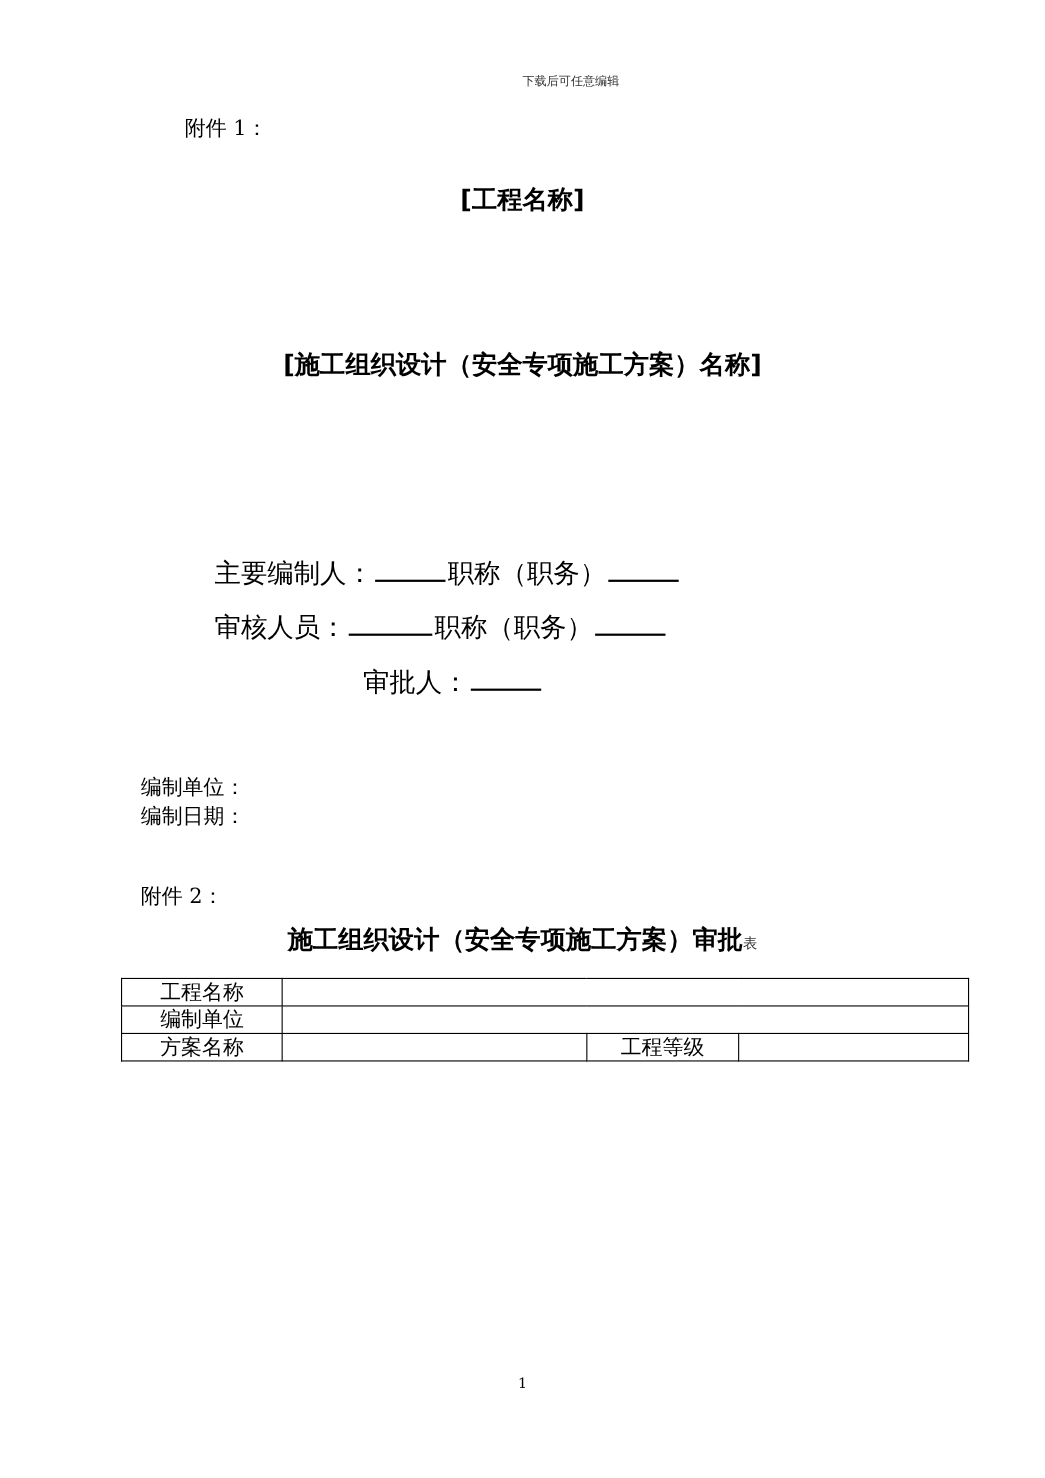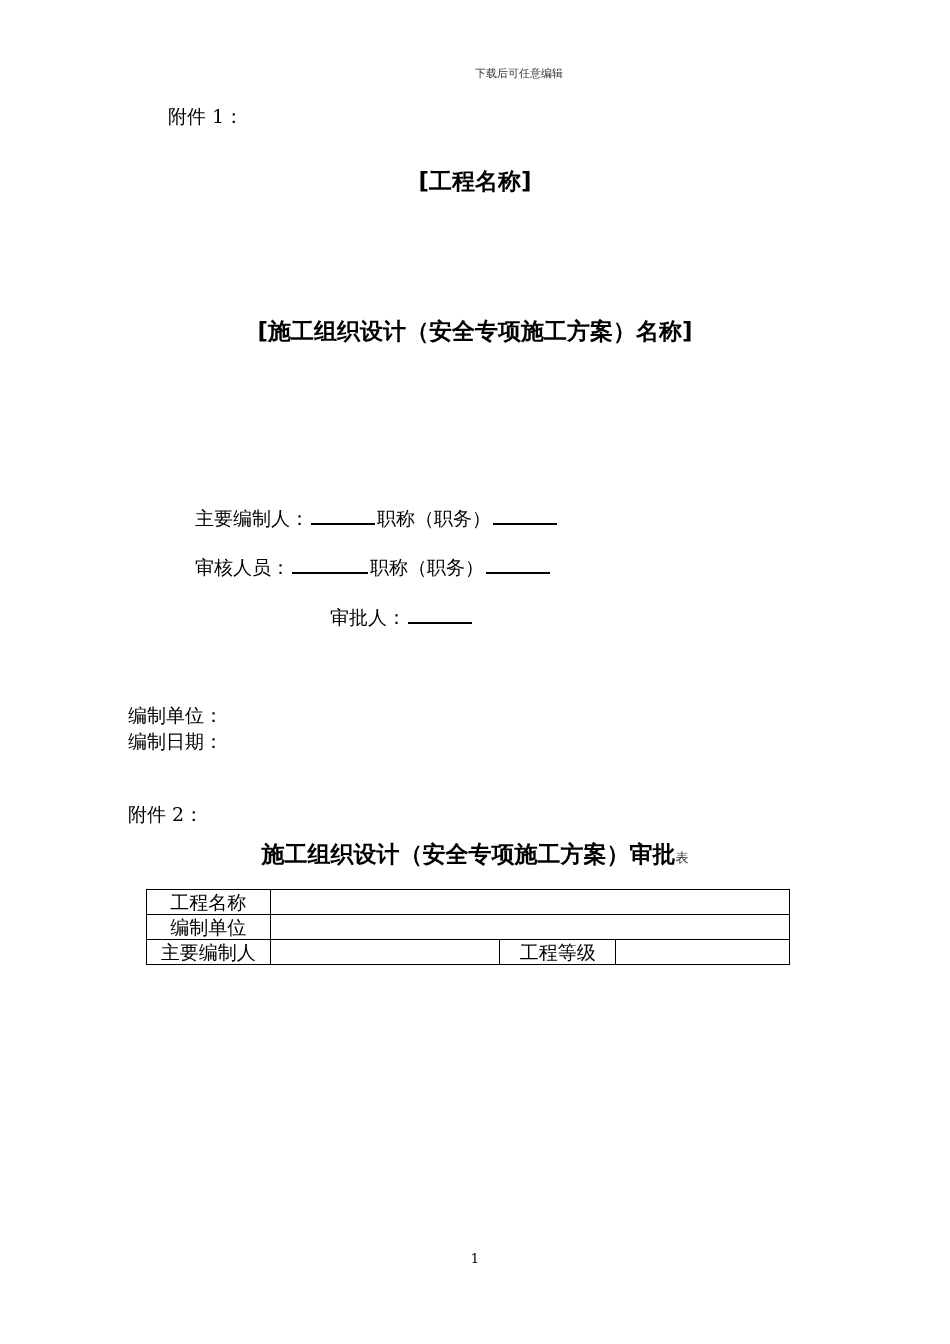--- a/index.html
+++ b/index.html
@@ -3,25 +3,25 @@
 <meta charset="utf-8">
 <style>
   html, body { margin: 0; padding: 0; background: #ffffff; }
   body { width: 950px; height: 1344px; position: relative; overflow: hidden;
          font-family: "DejaVu Serif", "Liberation Serif", serif; color: #000; }
   .abs { position: absolute; white-space: nowrap; }
   .header { left: 0; width: 950px; top: 66px; text-align: center; font-size: 11px; color: #333; padding-left: 44px; }
   .att { left: 128px; font-size: 19px; }
   .title { left: 0; width: 950px; text-align: center; font-weight: bold; font-size: 23px;
            font-family: "DejaVu Sans", "Liberation Sans", sans-serif; }
-  .line { font-size: 19px; }
+  .line { font-size: 24px; }
   .blank { display: inline-block; border-bottom: 2px solid #000; height: 18px; vertical-align: baseline; margin: 0 2px; }
   .small { font-size: 13px; font-weight: normal; font-family: "DejaVu Serif", serif; color:#333; }
-  table.appr { position: absolute; left: 110px; top: 889px; width: 644px; border-collapse: collapse;
-               font-size: 19px; margin-left: 36px; }
+  table.appr { position: absolute; left: 110px; top: 889px; width: 771px; border-collapse: collapse;
+               font-size: 19px; }
   table.appr td { border: 1px solid #000; height: 24px; padding: 0; line-height: 24px; text-align: center; }
   .footer { left: 0; width: 950px; top: 1251px; text-align: center; font-size: 13px; }
 </style>
 </head>
 <body>
 
 <div class="abs header">下载后可任意编辑</div>
 
 <div class="abs att" style="top:104px;margin-left:40px;">附件 1：</div>
 <div class="abs title" style="top:166px;">[工程名称]</div>
@@ -55,21 +55,21 @@
   <tbody>
       <tr>
     <td>工程名称</td>
     <td colspan="3"></td>
   </tr>
   <tr>
     <td>编制单位</td>
     <td colspan="3"></td>
   </tr>
   <tr>
-    <td>主要编制人</td>
+    <td>方案名称</td>
     <td></td>
     <td>工程等级</td>
     <td></td>
   </tr>
 </tbody>
   </table>
 
 <div class="abs footer">1</div>
 
 </body></html>

